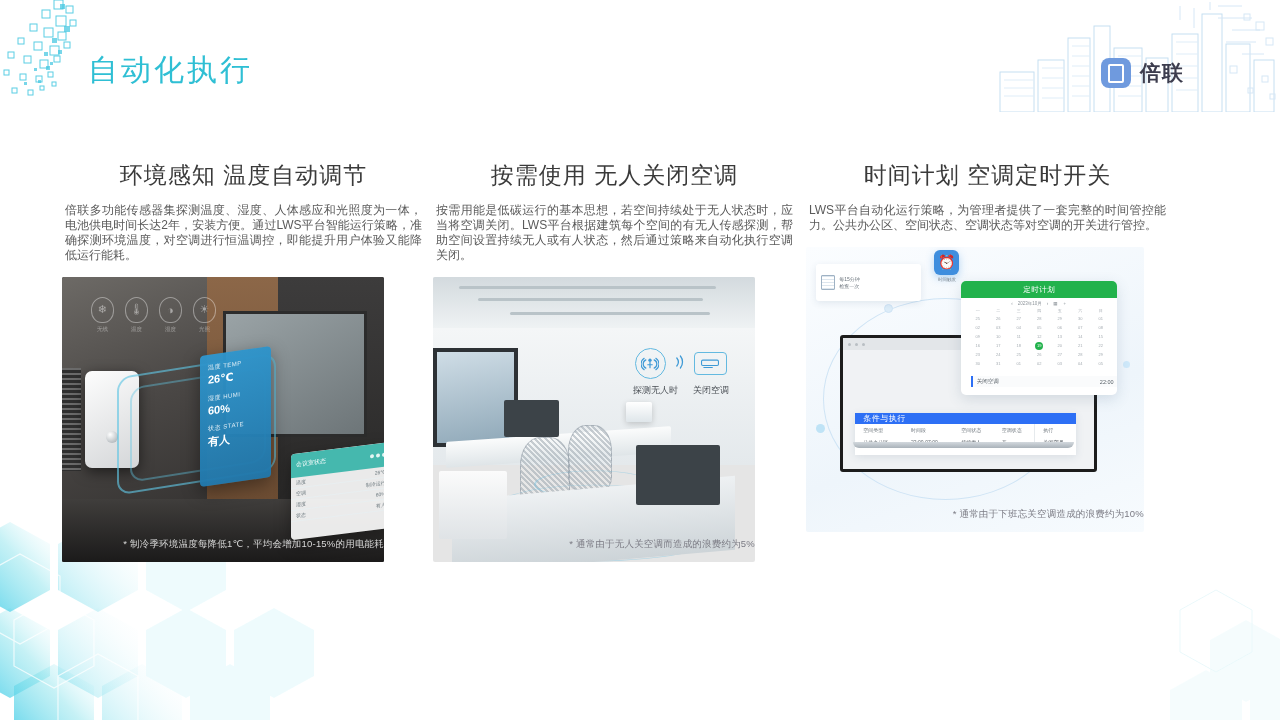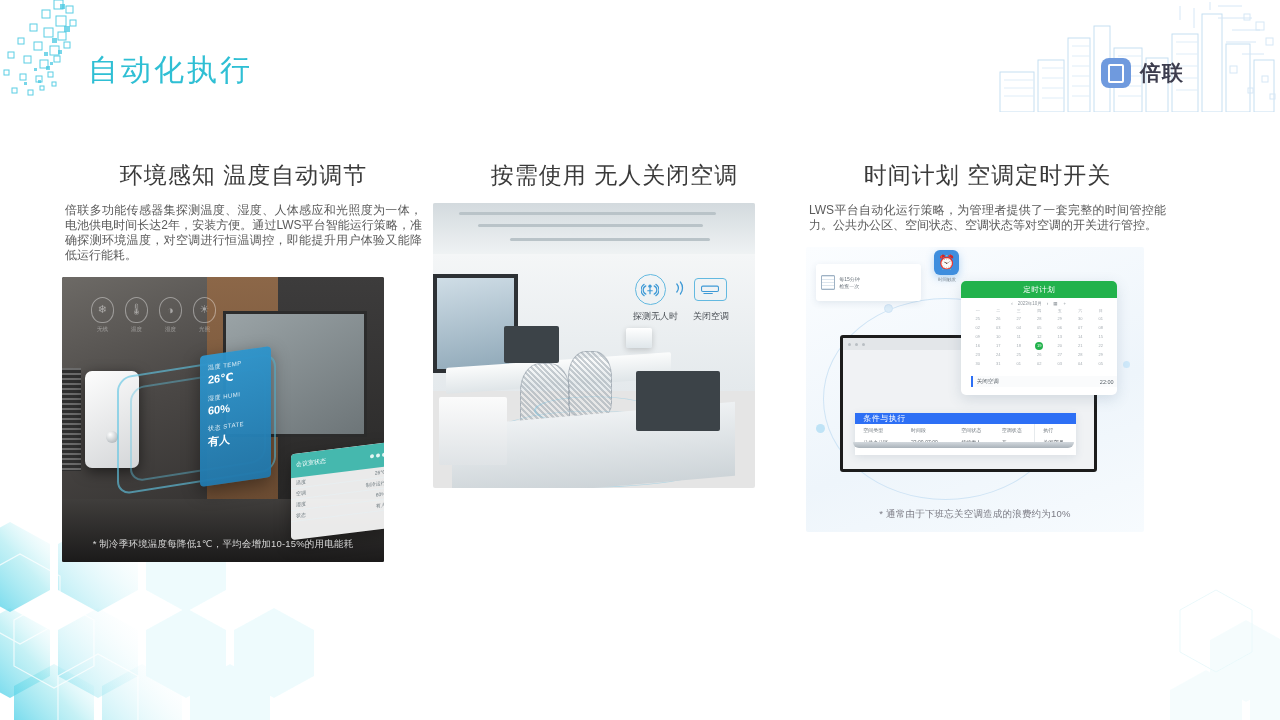--- a/index.html
+++ b/index.html
@@ -67,21 +67,21 @@
 
   
   .media {
     position:relative; width:322px; height:285px; overflow:hidden;
     border-radius:2px;
   }
   .col:nth-child(1) .media, .col:nth-child(2) .media { margin-left:0; }
   .col:nth-child(3) .media { width:338px; height:285px; }
 
   .caption {
-    position:absolute; left:0; right:0; bottom:11px; text-align:center;
+    position:absolute; left:0; right:0; bottom:11px; text-align:right;
     font-size:9.5px; letter-spacing:.2px;
   }
   .caption.on-dark { color:#d8d8d8; }
   .caption.on-light { color:#7b7b84; }
 
   
   #media-1 { background:#2a2a2a; }
   #media-1 .wall-left {
     position:absolute; left:0; top:0; width:45%; height:100%;
     background:linear-gradient(160deg,#6d6a66 0%,#4a4745 45%,#2e2c2b 100%);
@@ -570,20 +570,21 @@
             <span>有人</span>
         </div>
       </div>
 
       <div class="caption on-dark">* 制冷季环境温度每降低1℃，平均会增加10-15%的用电能耗</div>
     </div>
   </div>
 
   <div class="col">
     <h2 class="col-title">按需使用  无人关闭空调</h2>
+    <p class="col-desc">按需用能是低碳运行的基本思想，若空间持续处于无人状态时，应当将空调关闭。LWS平台根据建筑每个空间的有无人传感探测，帮助空间设置持续无人或有人状态，然后通过策略来自动化执行空调关闭。</p>
 
     <div class="media" id="media-2">
       <div class="ceil">
         <div class="rail" style="left:14%;top:36%;width:70%;"></div>
         <div class="rail" style="left:24%;top:62%;width:62%;"></div>
         <div class="rail" style="left:8%;top:16%;width:80%;"></div>
       </div>
       <div class="backwall"></div>
       <div class="window"></div>
       <div class="desk-main"></div>
@@ -620,20 +621,21 @@
               <path d="M5 11.5h11"></path>
             </svg>
           </span>
         </div>
         <div class="ov-labels">
           <span>探测无人时</span>
           <span>关闭空调</span>
         </div>
       </div>
 
+      <div class="caption on-light">* 通常由于无人关空调而造成的浪费约为5%</div>
     </div>
   </div>
 
   <div class="col">
     <h2 class="col-title">时间计划  空调定时开关</h2>
     <p class="col-desc">LWS平台自动化运行策略，为管理者提供了一套完整的时间管控能力。公共办公区、空间状态、空调状态等对空调的开关进行管控。</p>
 
     <div class="media" id="media-3">
       <div class="dot-deco" style="left:5%;top:18%;width:72%;height:70%;"></div>
       <div class="dot-deco" style="left:23%;top:20%;width:7px;height:7px;background:#dcecf8;"></div>

